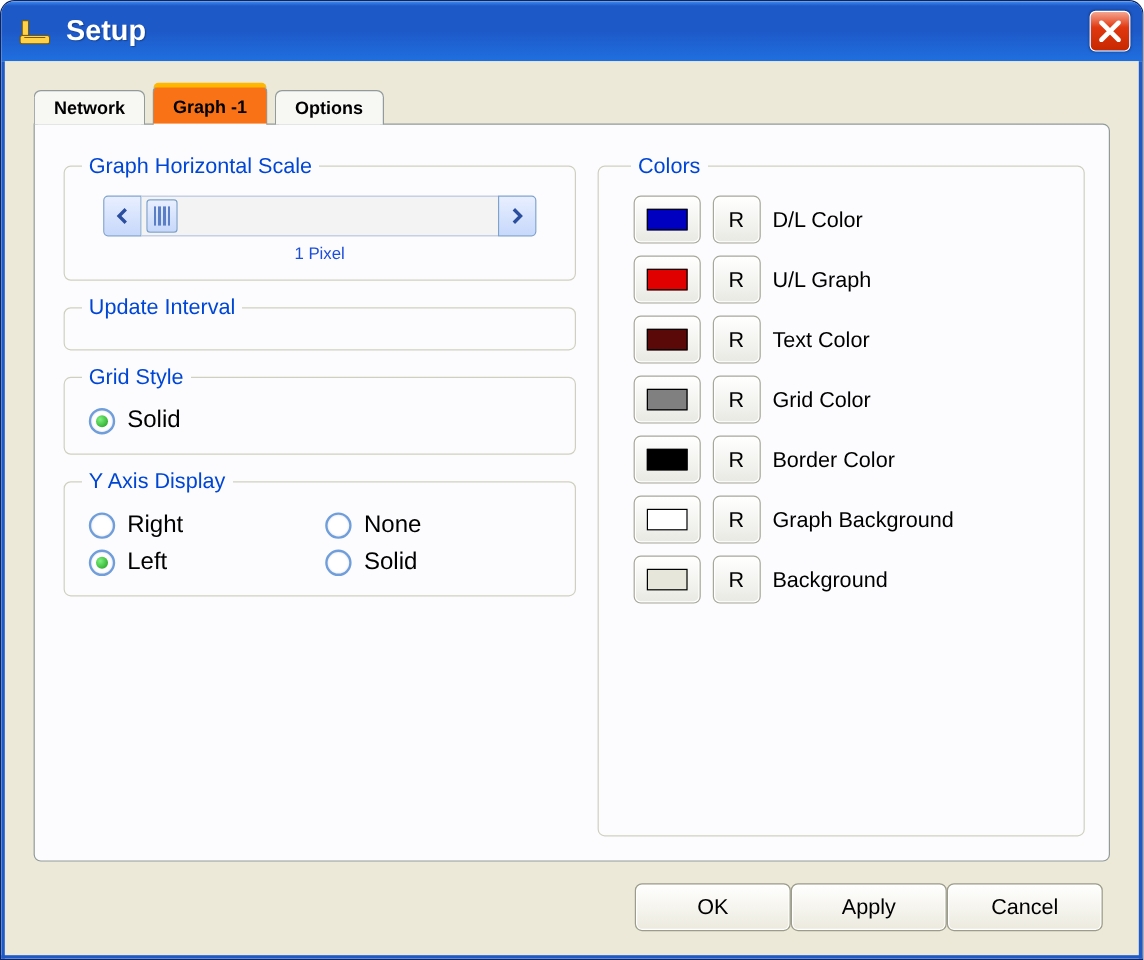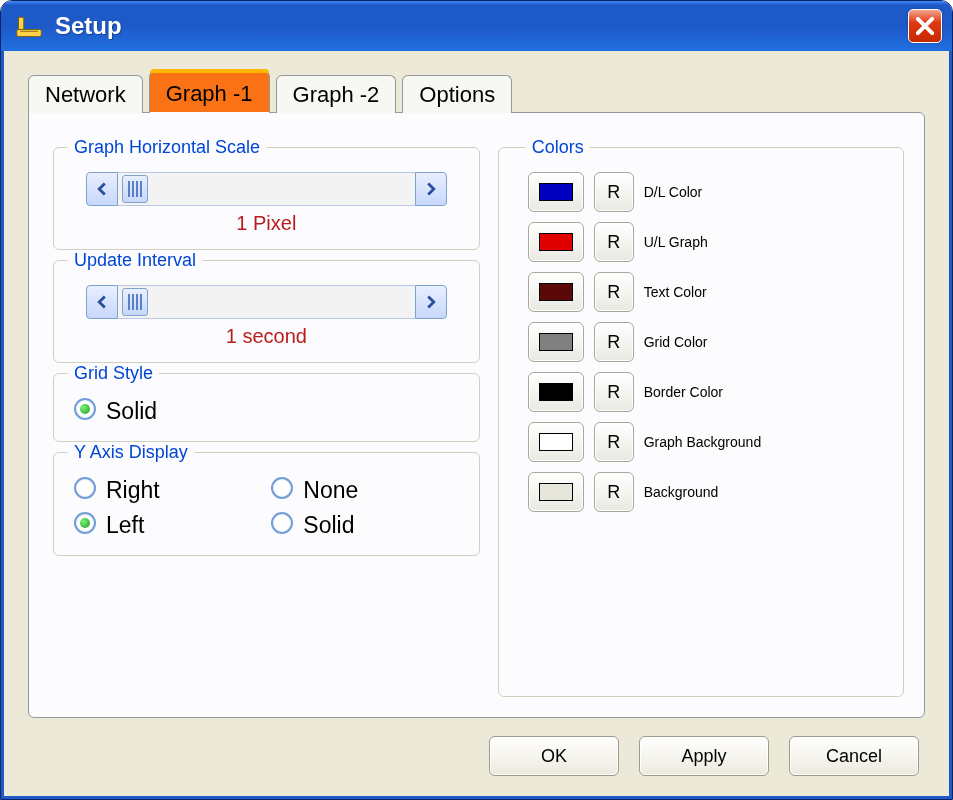--- a/index.html
+++ b/index.html
@@ -64,23 +64,24 @@
     margin-bottom: -1px;
     z-index: 2;
     position: relative;
   }
   .tab {
     background: #f7f7f3;
     border: 1px solid #919b9c;
     border-bottom: none;
     border-radius: 6px 6px 0 0;
     padding: 6px 16px 5px 16px;
-    font-size: 22px;
+    font-size: 15px;
     color: #000;
     position: relative;
+    font-weight: bold;
   }
   .tab.active {
     background: #f97316;
     border-color: #919b9c;
     padding-top: 9px;
     padding-bottom: 6px;
     z-index: 3;
   }
   .tab.active::before{
     content:"";
@@ -97,21 +98,21 @@
   }
   .panel {
     flex: 1;
     background: #fcfcfe;
     border: 1px solid #919b9c;
     border-radius: 0 6px 6px 6px;
     padding: 24px 20px 20px 24px;
     display: flex;
     gap: 18px;
   }
-  .col-left { flex: 1.05; display:flex; flex-direction:column; }
+  .col-left { flex: 1.05; display:flex; flex-direction:column; gap:12px;}
   .col-right{ flex: 1; }
   fieldset.group {
     border: 1px solid #d0d0bf;
     border-radius: 6px;
     padding: 10px 14px 14px 14px;
     margin: 0;
   }
   fieldset.group > legend {
     color: #0046d5;
     font-size: 18px;
@@ -142,27 +143,27 @@
   }
   .arrow-btn{
     width:32px; height:34px;
     background: linear-gradient(to bottom,#e8efff,#c7d8fb);
     border:1px solid #7da2ce;
     display:flex; align-items:center; justify-content:center;
   }
   .arrow-btn.left{ border-radius:4px 0 0 4px;}
   .arrow-btn.right{ border-radius:0 4px 4px 0;}
   .arrow-btn svg{ width:14px; height:14px; fill:#2b4f9e;}
-  .slider-caption{ font-size:20px; color:#b91c1c; }
+  .slider-caption{ font-size:14px; color:#1d4ed8; }
   .radio-grid{
     display:grid; grid-template-columns: 1fr 1fr;
     gap: 8px 10px; padding: 4px 6px 2px 6px;
   }
   .radio{
-    display:flex; gap:10px; font-size:23px;
+    display:flex; align-items:center; gap:10px; font-size:20px;
     cursor:default;
   }
   .radio-dot{
     width:22px; height:22px; border-radius:50%;
     border:2px solid #6f9edb; background:#fff;
     display:flex; align-items:center; justify-content:center;
     box-shadow: inset 0 0 2px rgba(0,0,0,.15);
   }
   .radio.checked .radio-dot::after{
     content:""; width:10px; height:10px; border-radius:50%;
@@ -181,23 +182,23 @@
   .swatch{
     width:34px; height:18px; border:1px solid #000;
   }
   .reset-btn{
     width:40px; height:40px;
     background: linear-gradient(to bottom,#ffffff,#e9e9e3);
     border:1px solid #a8a89a; border-radius:6px;
     font-size:18px;
     box-shadow: inset 0 0 0 1px #fff;
   }
-  .color-label{ font-size:14px; }
+  .color-label{ font-size:18px; }
   .footer{
-    display:flex; justify-content:flex-end; gap:20px;
+    display:flex; justify-content:flex-end; 
     padding: 18px 6px 2px 6px;
   }
   .btn{
     min-width:130px; height:40px;
     background: linear-gradient(to bottom,#ffffff,#eceade);
     border:1px solid #9c9c8c; border-radius:6px;
     font-size:18px;
     box-shadow: inset 0 0 0 1px #fff;
   }
 </style>
@@ -218,21 +219,20 @@
       <svg viewBox="0 0 10 10">
           <path d="M1 1 L9 9 M9 1 L1 9" stroke="#fff" stroke-width="2.2" stroke-linecap="round"></path>
         </svg>
     </div>
   </div>
 
   <div class="client">
     <div class="tabstrip">
       <div class="tab">Network</div>
       <div class="tab active">Graph -1</div>
-      <div class="tab">Graph -2</div>
       <div class="tab">Options</div>
     </div>
 
     <div class="panel">
       <div class="col-left">
 
         <fieldset class="group">
           <legend>Graph Horizontal Scale</legend>
           <div class="slider-wrap">
             <div class="slider">
@@ -249,38 +249,20 @@
                     <path d="M3 1 L7 5 L3 9" fill="none" stroke="#2b4f9e" stroke-width="2"></path>
                   </svg>
               </div>
             </div>
             <div class="slider-caption">1 Pixel</div>
           </div>
         </fieldset>
 
         <fieldset class="group">
           <legend>Update Interval</legend>
-          <div class="slider-wrap">
-            <div class="slider">
-              <div class="arrow-btn left">
-                <svg viewBox="0 0 10 10">
-                    <path d="M7 1 L3 5 L7 9" fill="none" stroke="#2b4f9e" stroke-width="2"></path>
-                  </svg>
-              </div>
-              <div class="slider-track">
-                <div class="slider-thumb"></div>
-              </div>
-              <div class="arrow-btn right">
-                <svg viewBox="0 0 10 10">
-                    <path d="M3 1 L7 5 L3 9" fill="none" stroke="#2b4f9e" stroke-width="2"></path>
-                  </svg>
-              </div>
-            </div>
-            <div class="slider-caption">1 second</div>
-          </div>
         </fieldset>
 
         <fieldset class="group">
           <legend>Grid Style</legend>
           <div class="radio-grid">
             <label class="radio checked">
               <span class="radio-dot"></span>
               <span>Solid</span>
             </label>
           </div>

